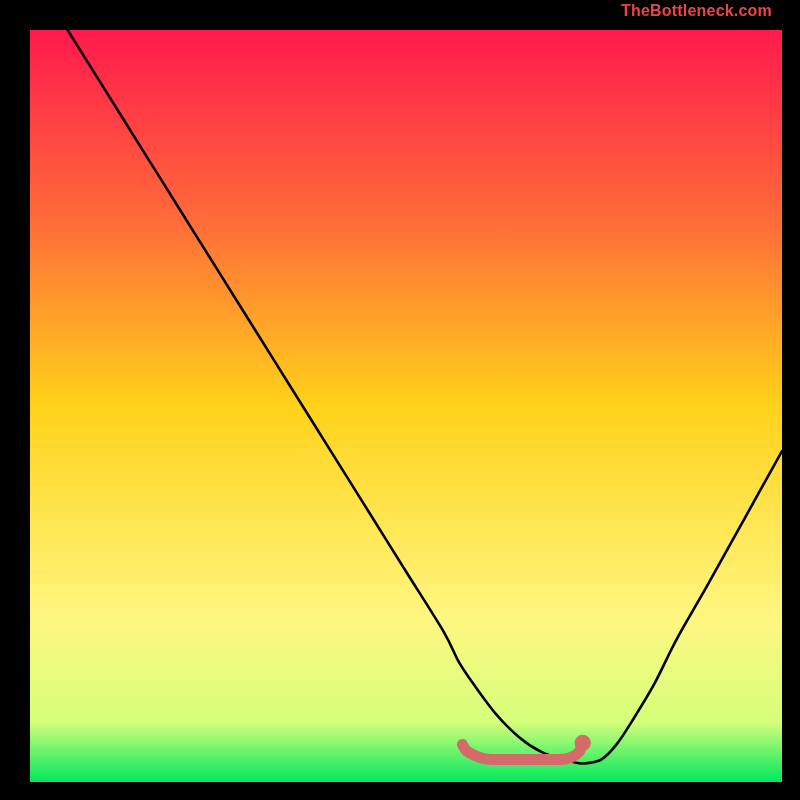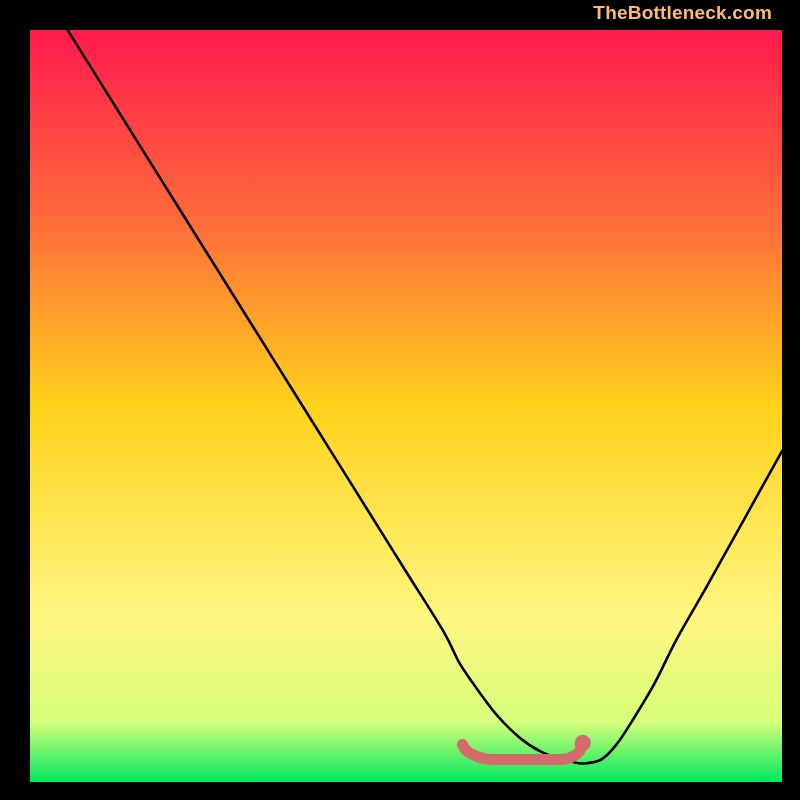--- a/index.html
+++ b/index.html
@@ -14,22 +14,22 @@
   .frame {
     position: relative;
     width: 800px;
     height: 800px;
     background: #000;
   }
   .attribution {
     position: absolute;
     top: 2px;
     right: 28px;
-    color: #fdba74;
-    font-size: 19px;
+    color: #ef4444;
+    font-size: 16px;
     font-weight: bold;
     white-space: nowrap;
     letter-spacing: 0.2px;
   }
   svg {
     position: absolute;
     left: 0;
     top: 0;
   }
 </style>

